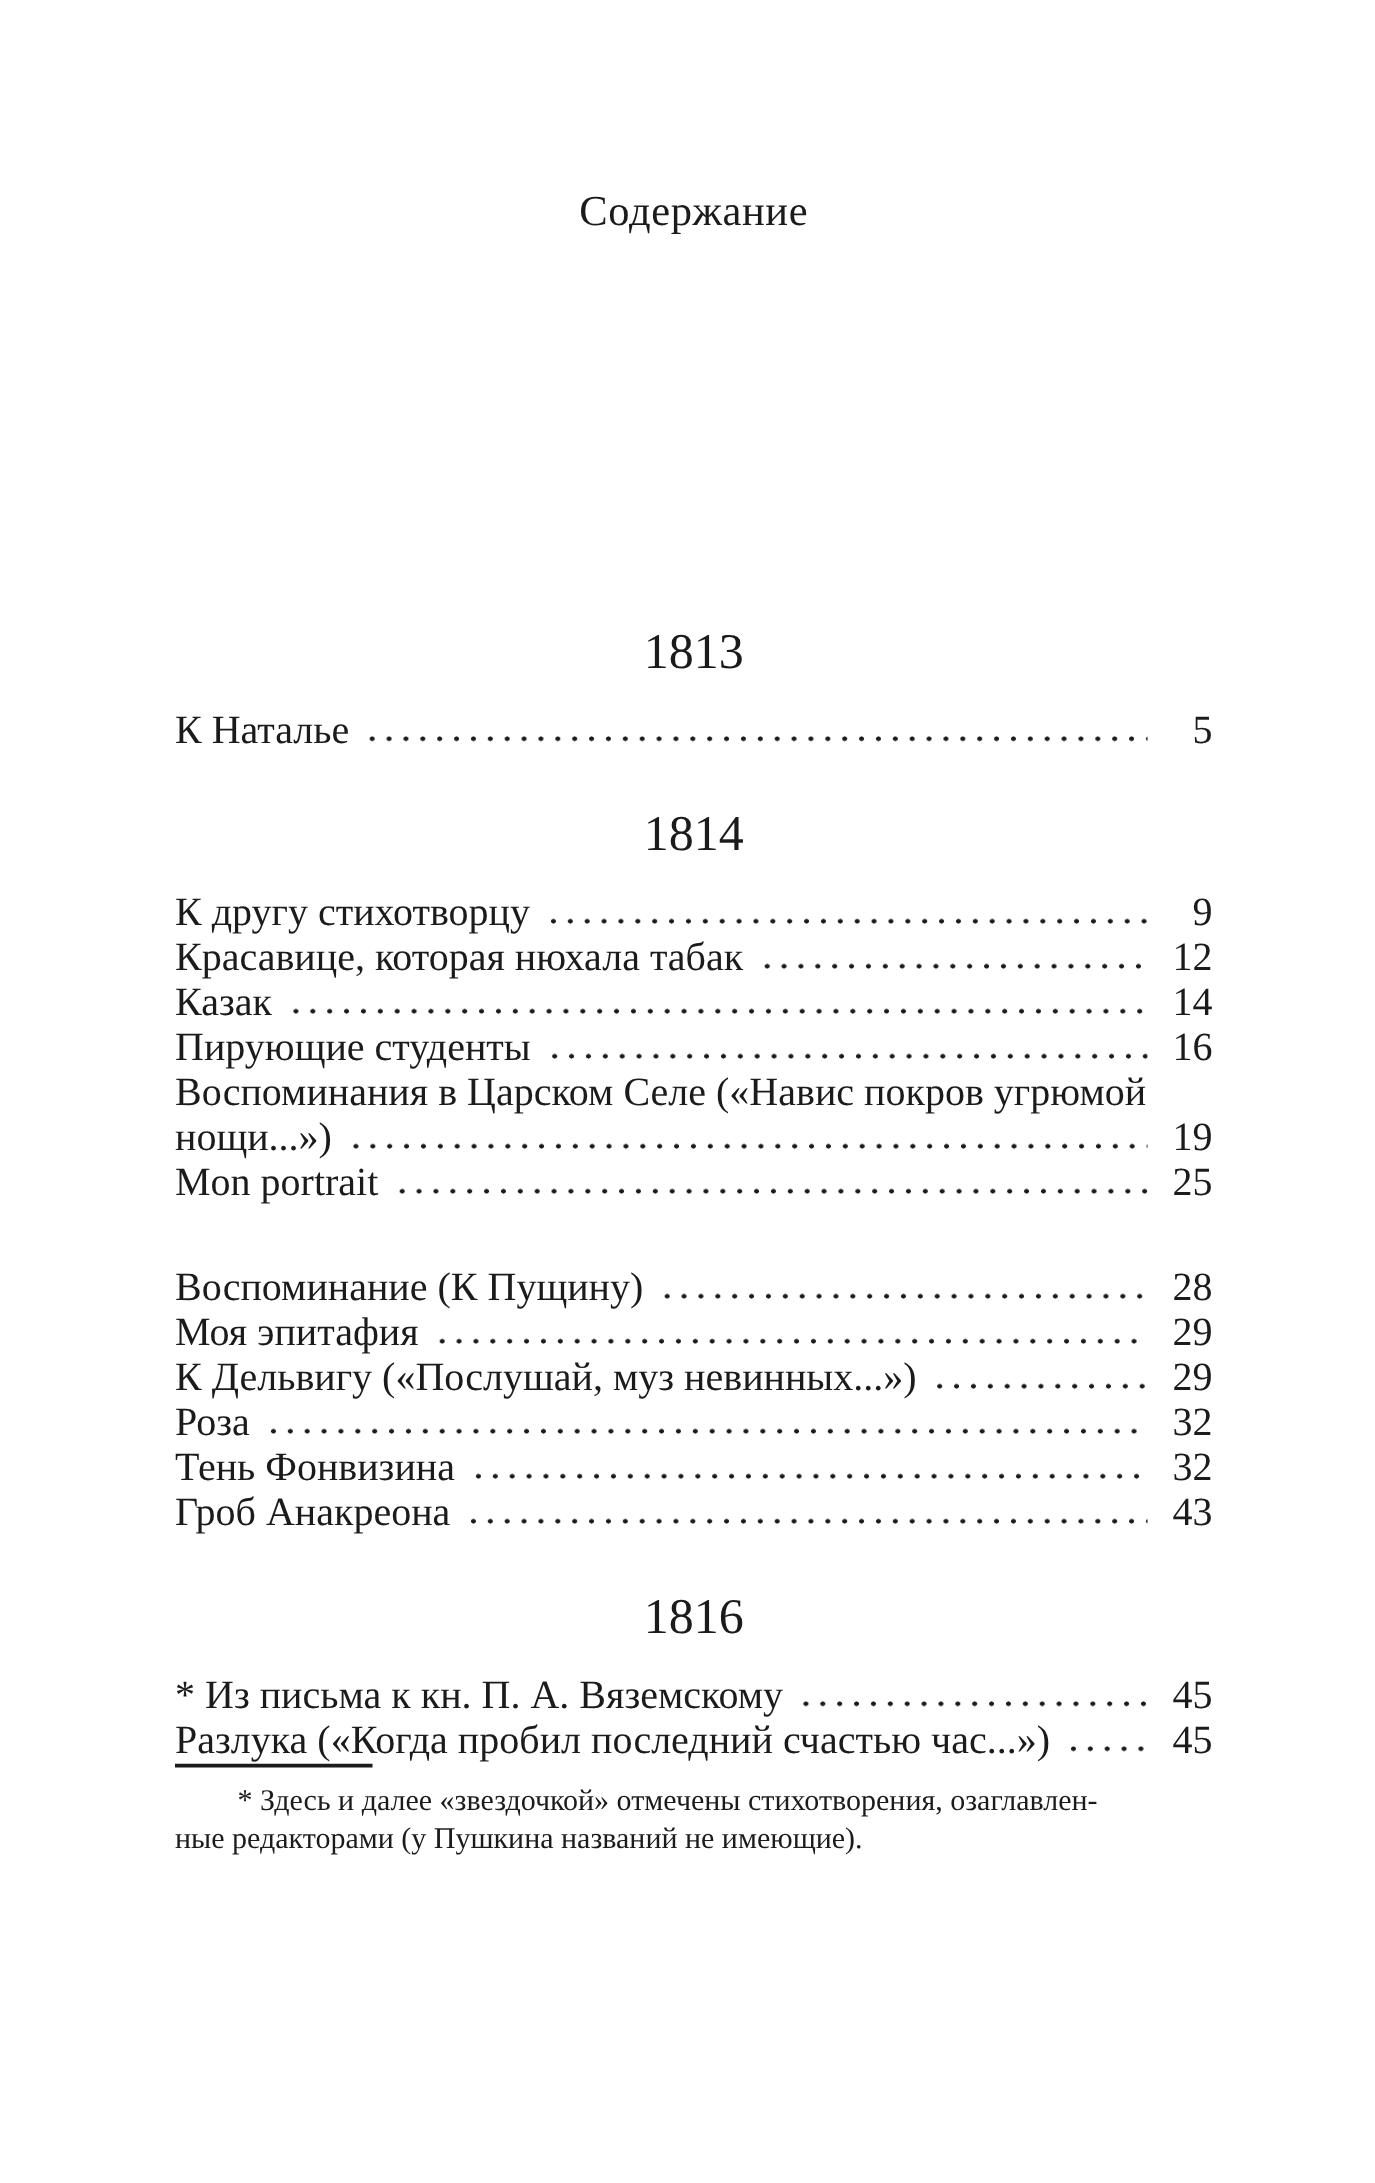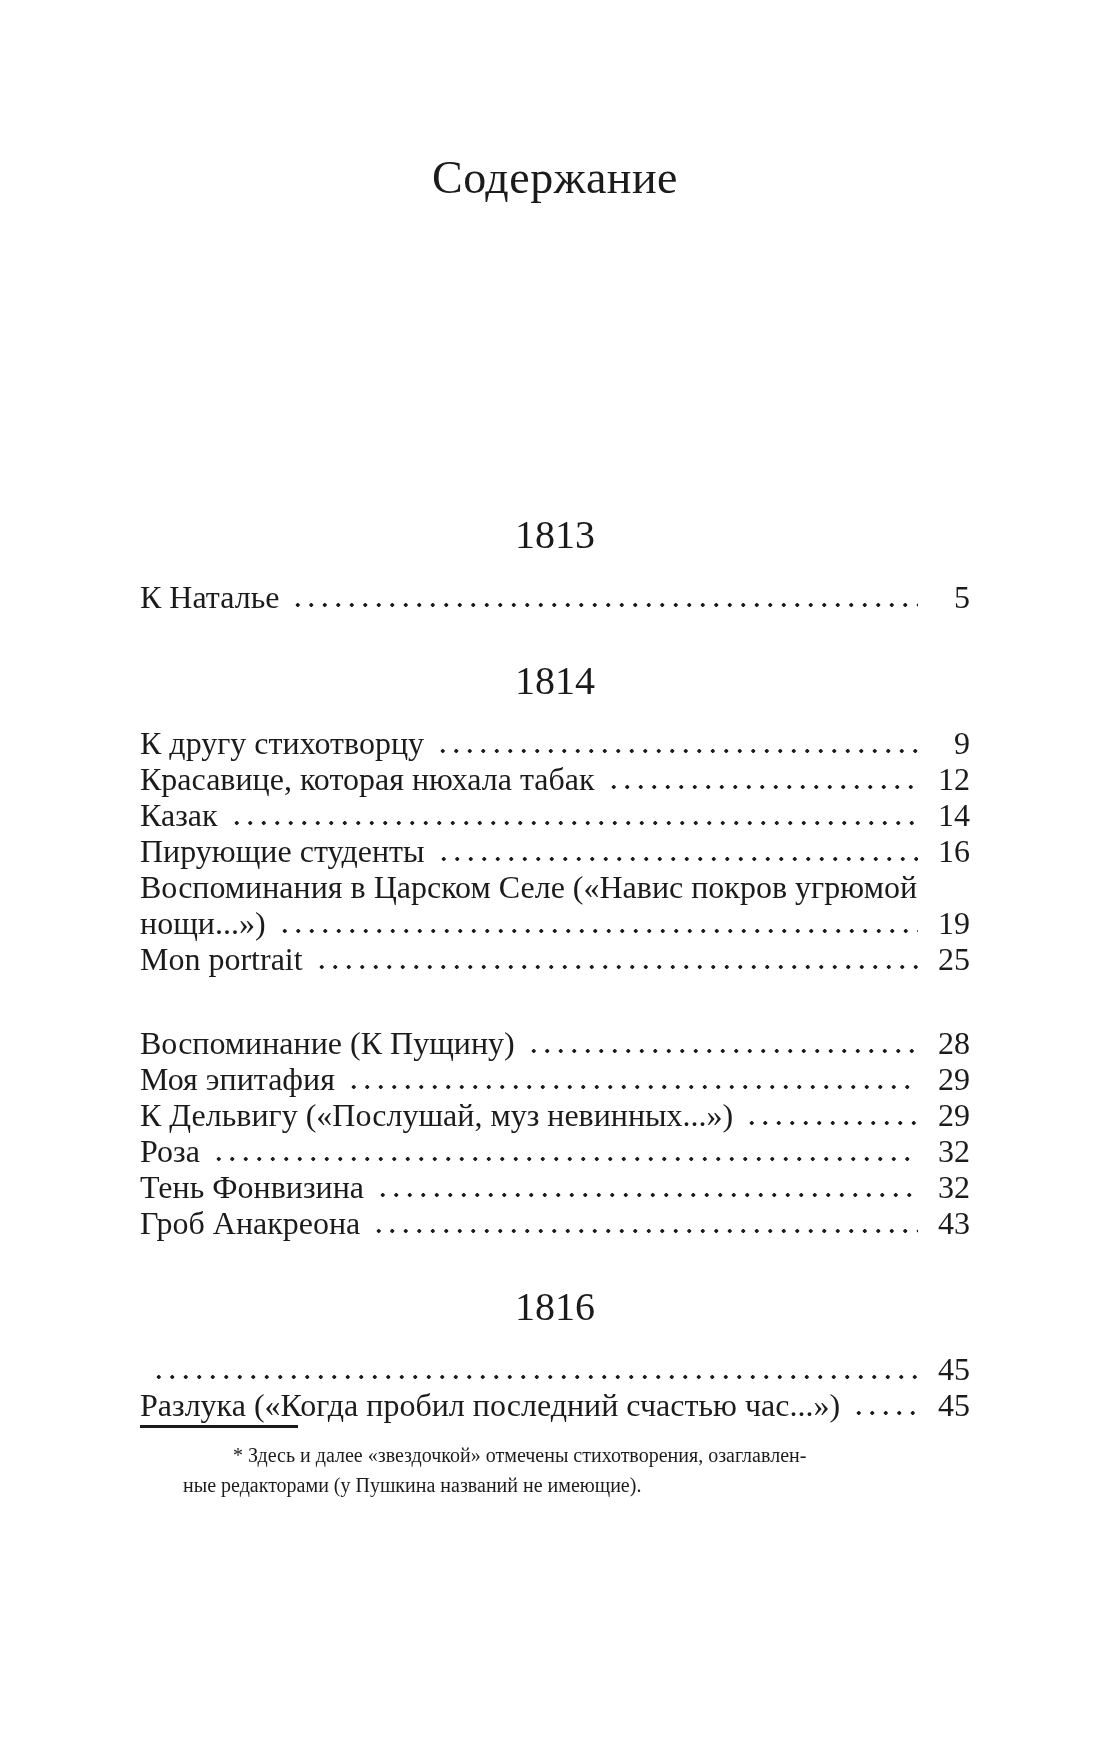--- a/index.html
+++ b/index.html
@@ -10,21 +10,21 @@
     margin: 0 auto;
     background: #ffffff;
     color: #1b1b1b;
     font-family: "Liberation Serif", "DejaVu Serif", serif;
     box-sizing: border-box;
     padding: 150px 130px 0 140px;
     overflow: hidden;
   }
   .title {
     margin: 0;
-    font-size: 46px;
+    font-size: 34px;
     font-weight: 400;
     line-height: 1.2;
     text-align: center;
     letter-spacing: 0.5px;
   }
   .toc { margin-top: 312px; }
   .toc-section { margin-top: 48px; }
   .toc-section:first-child { margin-top: 0; }
   .year {
     font-size: 40px;
@@ -55,23 +55,22 @@
     text-align: right;
   }
   .footnote { margin-top: 2px; }
   .fn-rule {
     width: 158px;
     height: 0;
     border-top: 3px solid #1b1b1b;
     margin: 0 0 12px 0;
   }
   .fn-line {
-    font-size: 20px;
+    font-size: 24px;
     line-height: 30px;
-    margin-left: 43px;
   }
   .fn-line.first { text-indent: 50px; }
 </style>
 </head>
 <body>
 
 <div class="page">
   <h1 class="title">Содержание</h1>
 
   <div class="toc" id="toc">
@@ -147,20 +146,21 @@
         </div>
         <div class="row">
           <span class="entry-title">Гроб Анакреона</span>
           <span class="dots"></span>
           <span class="entry-page">43</span>
         </div>
       </section>
       <section class="toc-section">
         <div class="year">1816</div>
         <div class="row">
+          <span class="entry-title">* Из письма к кн. П. А. Вяземскому</span>
           <span class="dots"></span>
           <span class="entry-page">45</span>
         </div>
         <div class="row">
           <span class="entry-title">Разлука («Когда пробил последний счастью час...»)</span>
           <span class="dots"></span>
           <span class="entry-page">45</span>
         </div>
       </section>
     </div>

